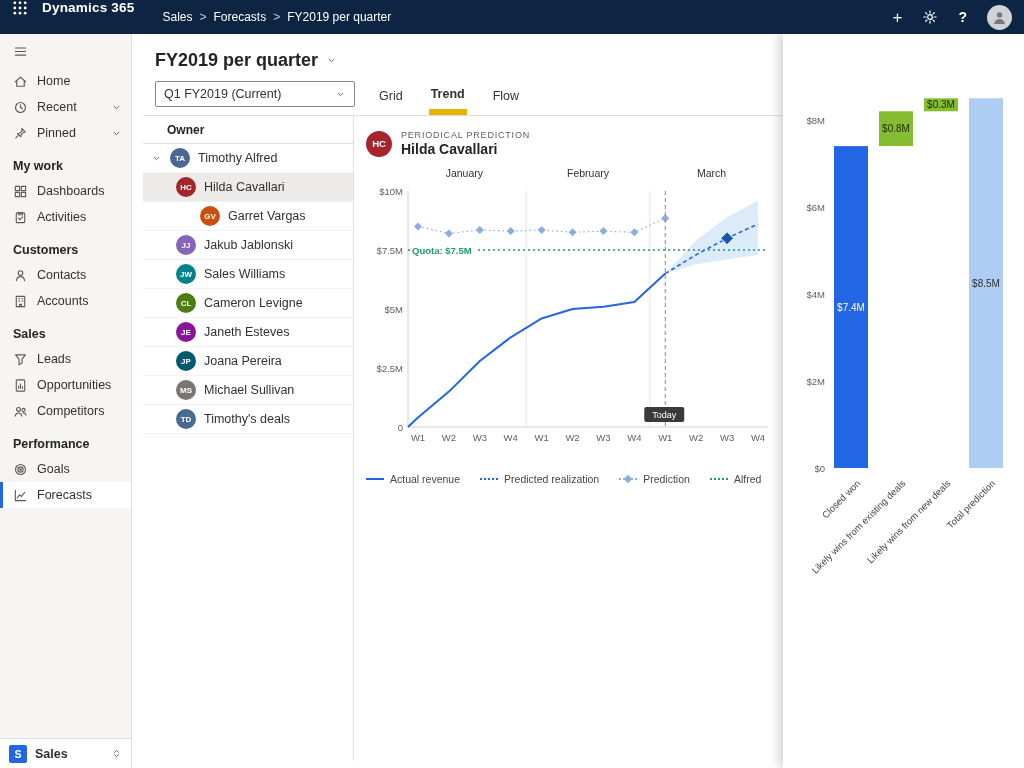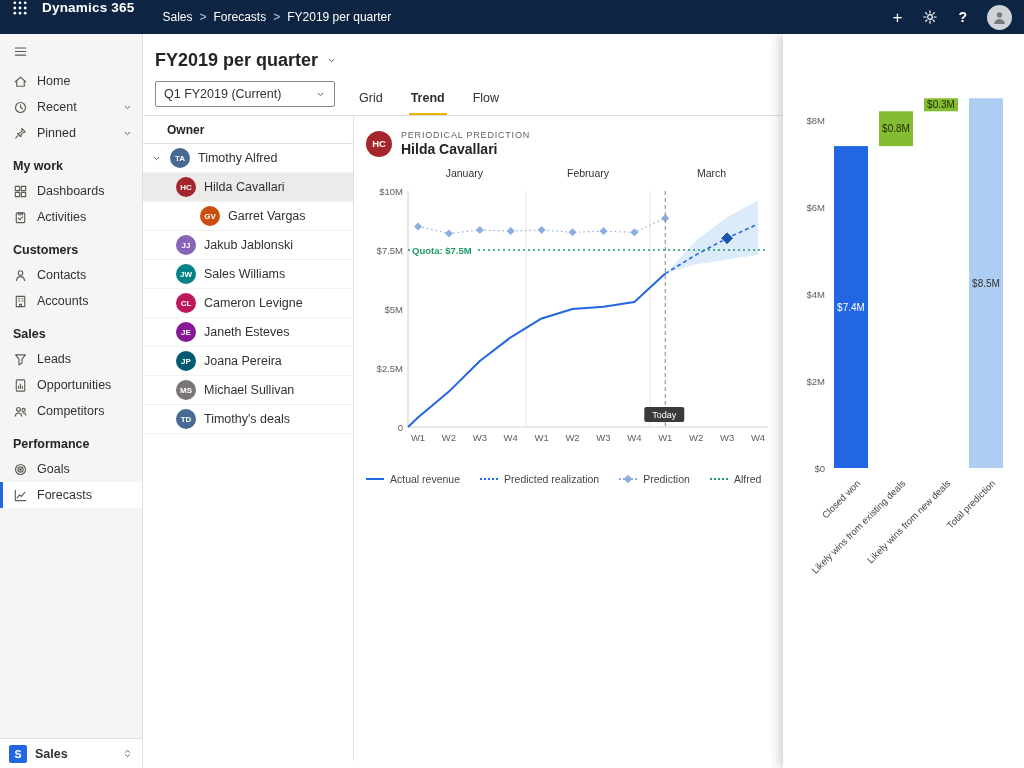--- a/index.html
+++ b/index.html
@@ -13,45 +13,45 @@
   .app-title { font-size:13.5px; font-weight:700; letter-spacing:.2px; cursor:pointer; }
   .crumbs { display:flex; align-items:center; gap:7px; font-size:12px; margin-left:14px; }
   .crumbs .sep { opacity:.75; }
   .crumbs span { cursor:pointer; }
   .topbar-right { margin-left:auto; display:flex; align-items:center; gap:20px; }
   .tglyph { font-size:17px; line-height:1; cursor:pointer; }
   .tic { width:16px; height:16px; stroke:#fff; fill:none; stroke-width:1.2; stroke-linecap:round; cursor:pointer; }
   .tb-avatar { width:25px; height:25px; border-radius:50%; background:#cfd3d8; display:flex; align-items:center; justify-content:center; cursor:pointer; overflow:hidden; }
 
   
-  .sidebar { position:absolute; top:34px; left:0; bottom:0; width:143px; background:#f6f5f4; border-right:1px solid #e1dfdd; z-index:10; }
+  .sidebar { position:absolute; top:34px; left:0; bottom:0; width:132px; background:#f6f5f4; border-right:1px solid #e1dfdd; z-index:10; }
   .side-burger { height:34px; display:flex; align-items:center; padding-left:13px; cursor:pointer; }
   .side-item { height:26px; display:flex; align-items:center; gap:9px; padding-left:13px; font-size:12.5px; color:#323130; cursor:pointer; }
   .side-item.selected { background:#fff; border-left:3px solid #2266E3; padding-left:10px; font-weight:400; }
   .schev { margin-left:auto; margin-right:9px; display:flex; }
   .side-group-title { font-size:12.5px; font-weight:700; color:#242424; padding:13px 0 5px 13px; }
   .ic { width:15px; height:15px; stroke:#5d5b58; fill:none; stroke-width:1.2; stroke-linecap:round; stroke-linejoin:round; flex:none; }
   .ic12 { width:11px; height:11px; stroke:#5d5b58; fill:none; stroke-width:1.4; stroke-linecap:round; stroke-linejoin:round; flex:none; }
   .side-bottom { position:absolute; bottom:0; left:0; right:0; height:30px; background:#fff; border-top:1px solid #e1dfdd;
                  display:flex; align-items:center; gap:8px; padding:0 9px; cursor:pointer; }
   .s-badge { width:18px; height:18px; background:#2266E3; color:#fff; border-radius:2px; font-size:10.5px; font-weight:700;
              display:flex; align-items:center; justify-content:center; flex:none; }
   .side-bottom .slabel { font-size:12.5px; font-weight:700; }
   .side-bottom .schev { margin-right:0; }
 
   
   .main { position:absolute; top:34px; left:143px; width:640px; bottom:0; background:#fff; }
   .main-header { padding:16px 0 0 12px; border-bottom:1px solid #e1dfdd; }
   .view-title { display:flex; align-items:center; gap:8px; font-size:18px; font-weight:700; color:#242424; cursor:pointer; }
   .controls-row { display:flex; align-items:flex-end; margin-top:10px; padding-bottom:0; }
-  .period-select { width:180px; height:26px; border:1px solid #8a8886; border-radius:2px; font-size:12.5px; color:#323130;
+  .period-select { width:200px; height:26px; border:1px solid #8a8886; border-radius:2px; font-size:12.5px; color:#323130;
                    display:flex; align-items:center; justify-content:space-between; padding:0 8px; margin-bottom:8px; cursor:pointer; background:#fff; }
   .tabs { display:flex; gap:24px; margin-left:22px; font-size:12.5px;align-items:center; }
   .tab { padding:4px 2px 8px 2px; cursor:pointer; color:#323130; border-bottom:2px solid transparent; }
-  .tab.active { font-weight:700; border-bottom:2px solid #eab308; }
+  .tab.active { font-weight:700; border-bottom:6px solid #eab308; }
 
   .content-row { display:flex; height:calc(100% - 89px); }
   .owner-panel { width:211px; border-right:1px solid #e1dfdd; flex:none; }
   .owner-head { height:28px; display:flex; align-items:center; padding-left:24px; font-size:12px; font-weight:700;
                 border-bottom:1px solid #e1dfdd; color:#242424; }
   .owner-row { height:29px; display:flex; align-items:center; gap:8px; font-size:12.5px; border-bottom:1px solid #f3f2f1; cursor:pointer; }
   .owner-row.parent { padding-left:8px; }
   .owner-row.child { padding-left:33px; }
   .owner-row.selected { background:#edebe9; }
   .avatar20 { width:20px; height:20px; border-radius:50%; background:#888; color:#fff; font-size:8px; font-weight:700;
@@ -309,21 +309,21 @@
           </span>
         <span class="oname">Jakub Jablonski</span>
       </div>
       <div class="owner-row child">
         <span class="avatar20" style="background: rgb(3, 131, 135);">
             <span>JW</span>
           </span>
         <span class="oname">Sales Williams</span>
       </div>
       <div class="owner-row child">
-        <span class="avatar20" style="background: #be185d;">
+        <span class="avatar20" style="background: #4d7c0f;">
             <span>CL</span>
           </span>
         <span class="oname">Cameron Levigne</span>
       </div>
       <div class="owner-row child">
         <span class="avatar20" style="background: rgb(136, 23, 152);">
             <span>JE</span>
           </span>
         <span class="oname">Janeth Esteves</span>
       </div>

